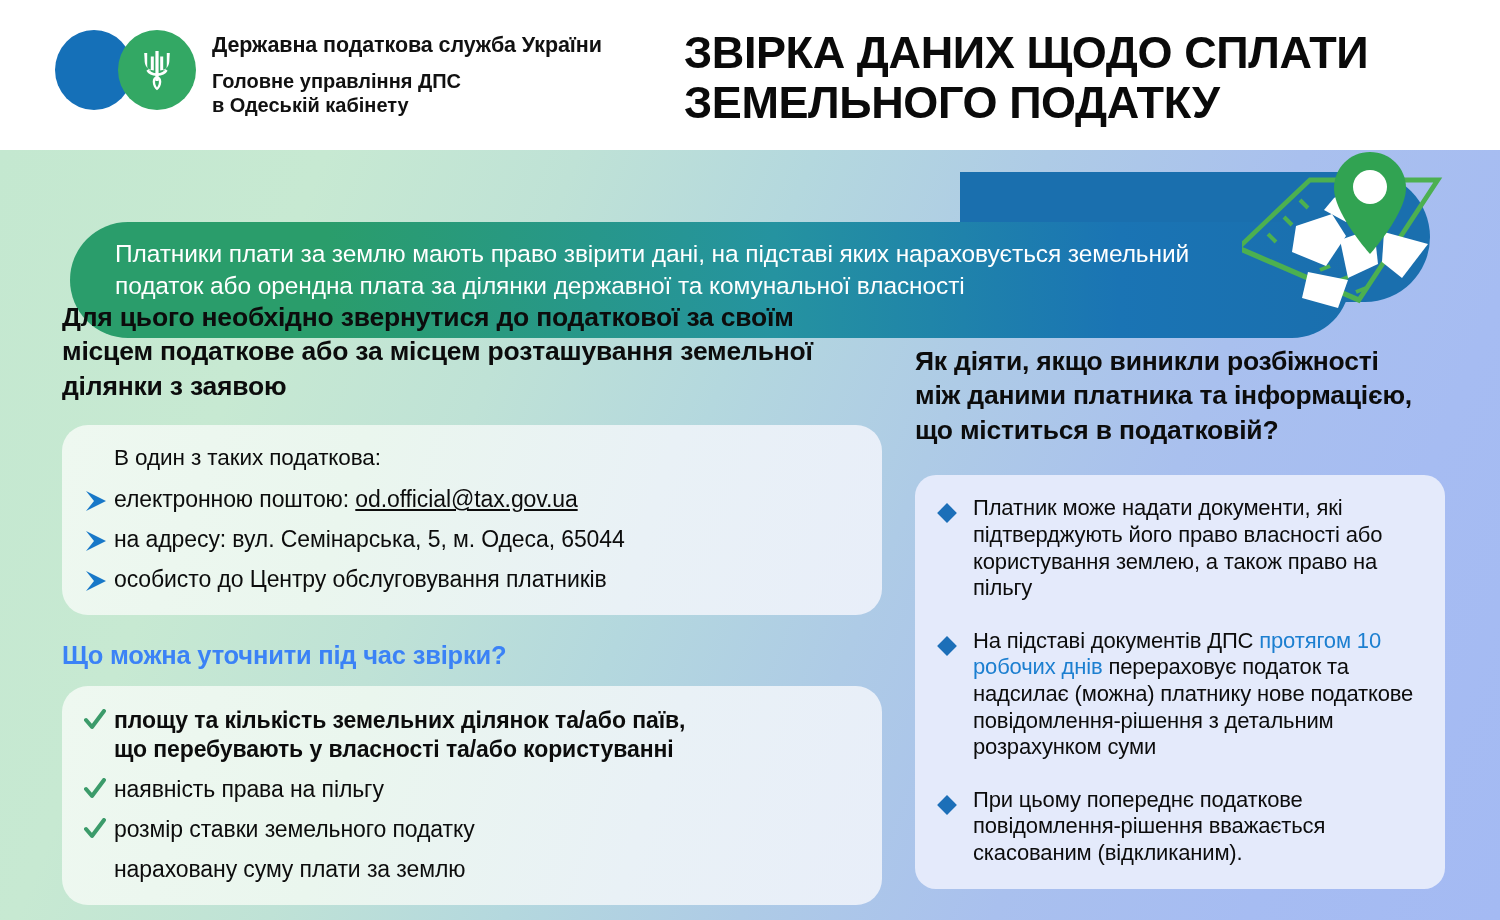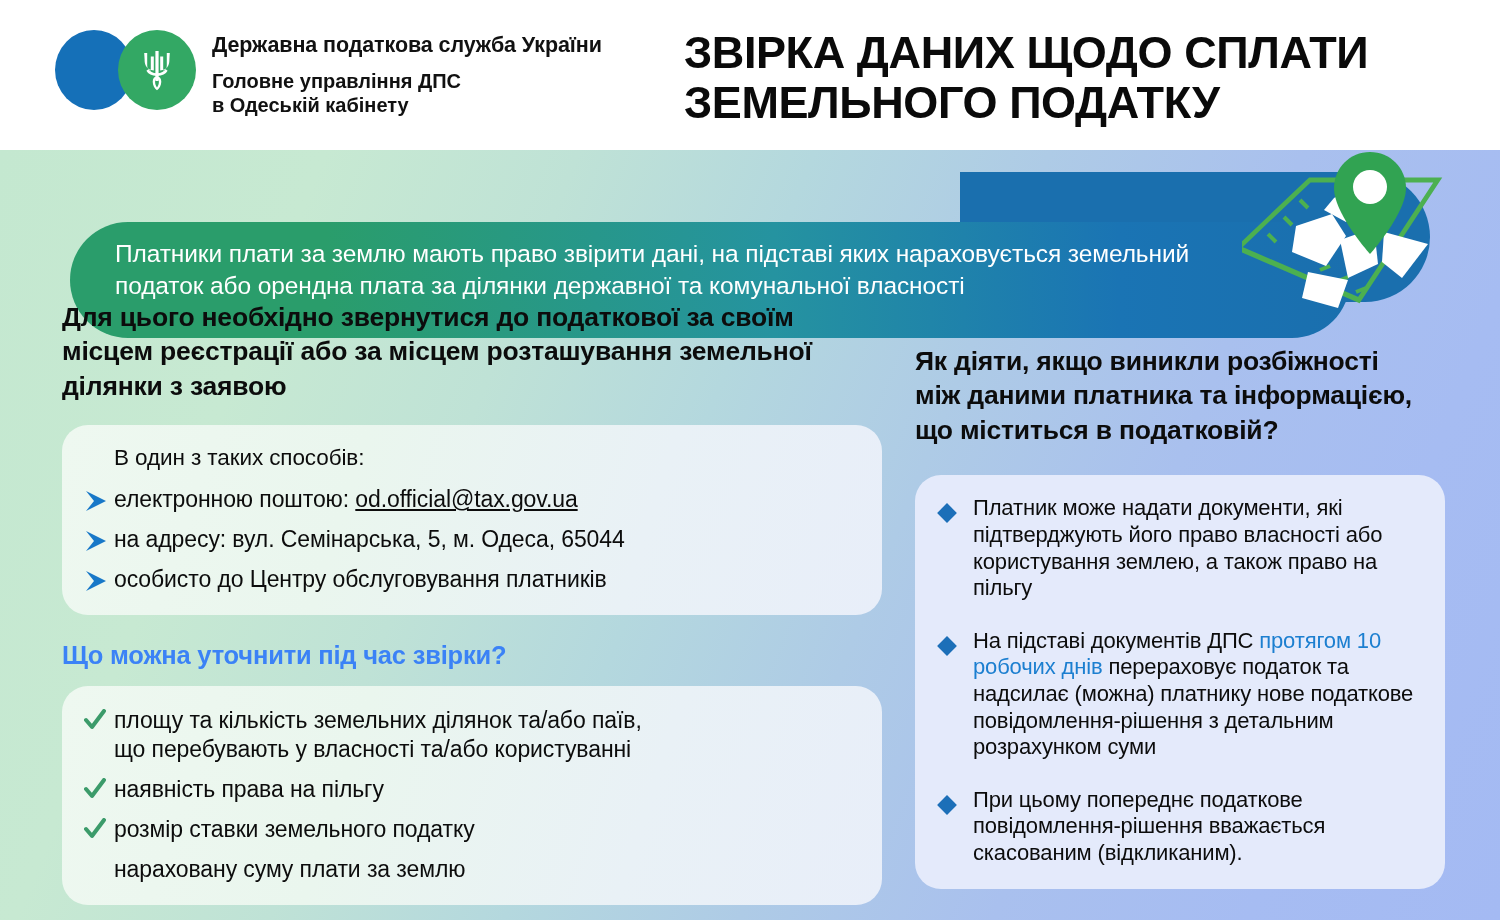--- a/index.html
+++ b/index.html
@@ -314,24 +314,24 @@
 
       <g>
         <path d="M128 2 c-20 0 -36 16 -36 36 0 26 36 66 36 66 s36 -40 36 -66 c0 -20 -16 -36 -36 -36 Z" fill="#31a352"></path>
         <circle cx="128" cy="37" r="17" fill="#ffffff"></circle>
       </g>
     </svg>
   </div>
 
   <div id="col-left">
 
-    <div class="col-heading">Для цього необхідно звернутися до податкової за своїм місцем реєстрації або за місцем розташування земельної ділянки з заявою</div>
+    <div class="col-heading">Для цього необхідно звернутися до податкової за своїм місцем податкове або за місцем розташування земельної ділянки з заявою</div>
 
     <div class="card-green">
-      <div class="intro-text">В один з таких способів:</div>
+      <div class="intro-text">В один з таких податкова:</div>
 
       <div class="row">
         <span class="bullet-icon">
           <svg width="24" height="22" viewBox="0 0 24 22" aria-hidden="true">
             <path d="M2 1 L22 11 L2 21 L10 11 Z" fill="#1878c8"></path>
           </svg>
         </span>
         <span class="row-text"><span>електронною поштою: </span><span class="link-underline">od.official@tax.gov.ua</span></span>
       </div>
 
@@ -357,21 +357,21 @@
 
     <div class="sub-heading">Що можна уточнити під час звірки?</div>
 
     <div class="card-green" style="margin-top:16px;">
       <div class="row">
         <span class="bullet-icon check">
           <svg width="22" height="22" viewBox="0 0 22 22" aria-hidden="true">
             <path d="M2 11 L8 18 L20 2" stroke="#3b9b6a" stroke-width="4" fill="none" stroke-linecap="round" stroke-linejoin="round"></path>
           </svg>
         </span>
-        <span class="row-text" style="white-space:pre-line;">площу та кількість земельних ділянок та/або паїв,
+        <span class="row-text" style="white-space:pre-line;font-weight:bold;">площу та кількість земельних ділянок та/або паїв,
 що перебувають у власності та/або користуванні</span>
       </div>
 
       <div class="row">
         <span class="bullet-icon check">
           <svg width="22" height="22" viewBox="0 0 22 22" aria-hidden="true">
             <path d="M2 11 L8 18 L20 2" stroke="#3b9b6a" stroke-width="4" fill="none" stroke-linecap="round" stroke-linejoin="round"></path>
           </svg>
         </span>
         <span class="row-text">наявність права на пільгу</span>
@@ -392,21 +392,21 @@
         </span>
         <span class="row-text">нараховану суму плати за землю</span>
       </div>
     </div>
   </div>
 
   <div id="col-right">
 
     <div class="col-heading">Як діяти, якщо виникли розбіжності між даними платника та інформацією, що міститься в податковій?</div>
 
-    <div class="card-blue" style="margin-top:28px;">
+    <div class="card-blue" style="margin-top:28px;border-radius:21px;">
 
       <div class="row right-row">
         <span class="bullet-icon diamond">
           <svg width="24" height="24" viewBox="0 0 24 24" aria-hidden="true">
             <rect x="5" y="5" width="14" height="14" transform="rotate(45 12 12)" fill="#1c6fb8"></rect>
           </svg>
         </span>
         <span class="right-text">Платник може надати документи, які підтверджують його право власності або користування землею, а також право на пільгу</span>
       </div>
 

